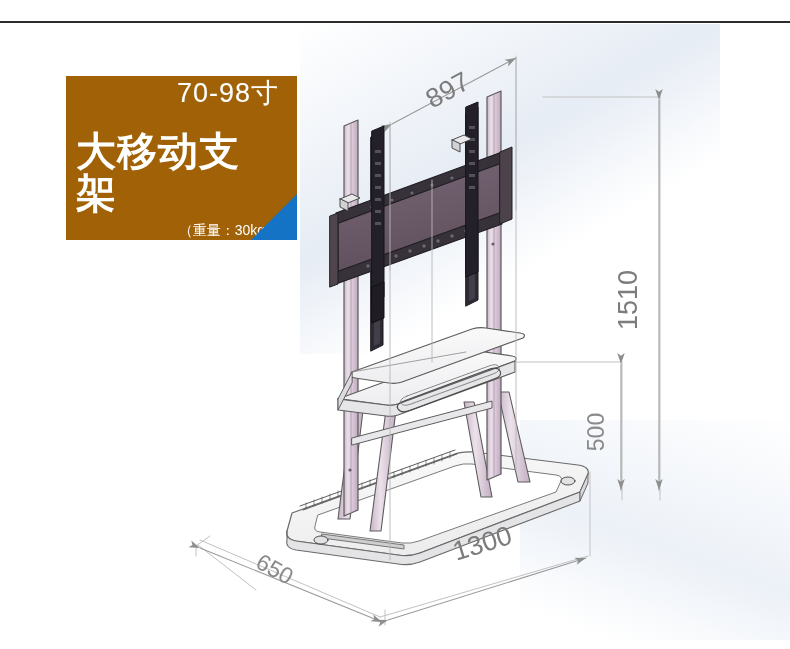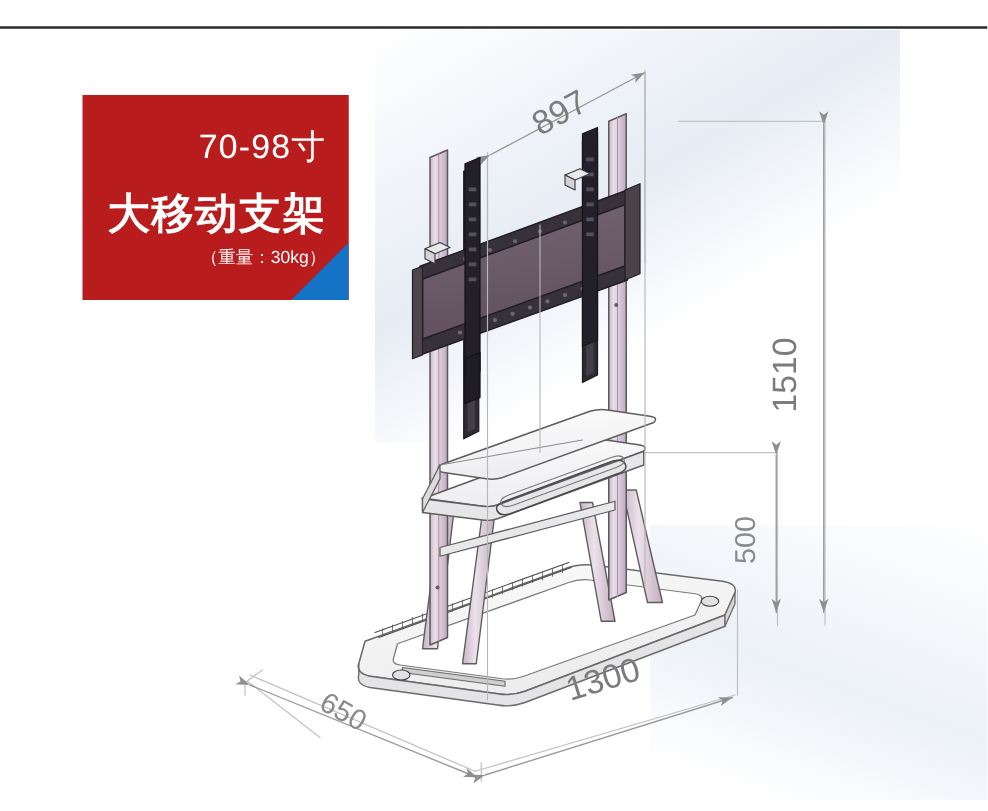--- a/index.html
+++ b/index.html
@@ -23,40 +23,40 @@
     pointer-events:none;
   }
   .sheen2{
     position:absolute;left:520px;top:420px;width:280px;height:220px;
     background:linear-gradient(200deg,rgba(240,244,250,0) 0%,rgba(228,235,244,.7) 55%,rgba(240,244,250,0) 90%);
     pointer-events:none;
   }
 
   
   .banner{
-    position:absolute;left:66px;top:76px;width:213px;height:164px;
-    background:#b91c1c;
+    position:absolute;left:66px;top:76px;width:231px;height:164px;
+    background:#a16207;
     overflow:hidden;
   }
   .banner-corner{
     position:absolute;right:0;bottom:0;width:0;height:0;
     border-left:46px solid transparent;
     border-bottom:46px solid #1573c6;
   }
   .banner-inner{
     position:absolute;right:18px;top:0;bottom:0;left:10px;
     display:flex;flex-direction:column;align-items:flex-end;justify-content:center;
     color:#ffffff;
   }
   .b-line1{
     font-size:27px;line-height:1.0;font-weight:400;letter-spacing:1px;
     margin-bottom:6px;text-shadow:0 0 1px rgba(255,255,255,.25);
   }
   .b-line2{
-    font-size:34px;line-height:1.05;font-weight:700;letter-spacing:1px;
+    font-size:40px;line-height:1.05;font-weight:700;letter-spacing:1px;
     margin-bottom:9px;
     margin-top:17px;
   }
   .b-line3{
     font-size:14px;line-height:1.0;font-weight:400;letter-spacing:0px;
   }
 
   
   #drawing{position:absolute;left:0;top:0;width:790px;height:649px;}
 

